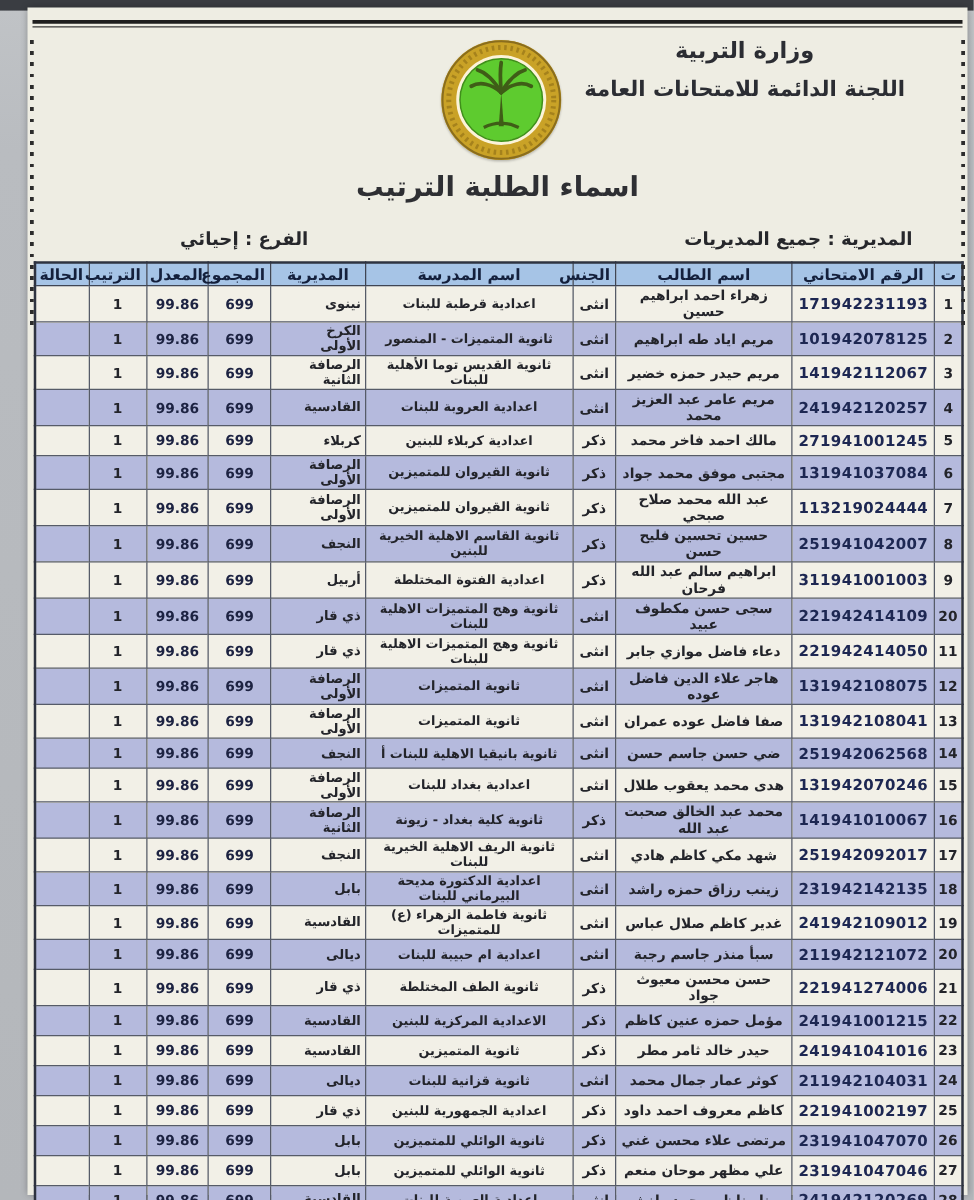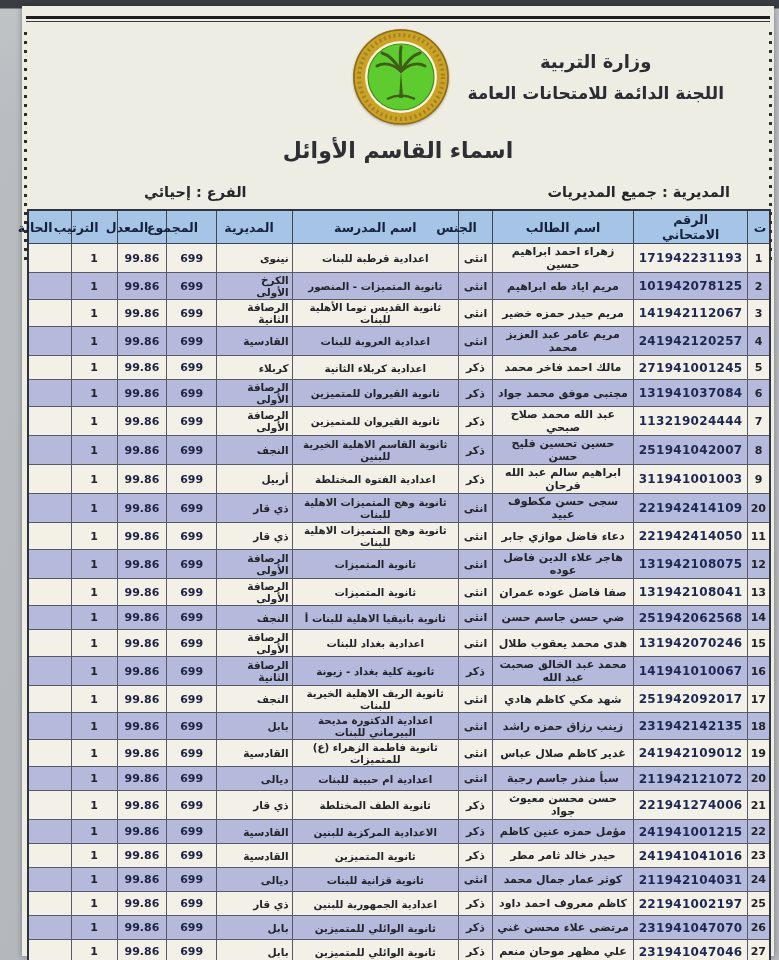--- a/index.html
+++ b/index.html
@@ -18,32 +18,32 @@
   
   .sheet::before, .sheet::after {
     content:""; position:absolute; top:26px; width:3px; height:230px;
     background:repeating-linear-gradient(180deg,#2c2c2c 0 3px, transparent 3px 9px);
   }
   .sheet::before { right:2px; }
   .sheet::after { left:2px; }
   .top-rule { margin:10px 4px 0 4px; height:3px; background:#1e1e1e; }
   .top-rule2 { margin:2px 4px 0 4px; height:1px; background:#3a3a3a; }
 
-  .doc-header { display:flex; align-items:center; justify-content:flex-start; gap:16px; padding:8px 50px 0 0; height:102px; }
+  .doc-header { display:flex; align-items:flex-start; justify-content:flex-start; gap:16px; padding:8px 50px 0 0; height:102px; }
   .ministry-text { text-align:center; color:#2b2d33; }
   .ministry-name { font-size:18px; font-weight:bold; letter-spacing:.5px; }
   .committee-name { font-size:17px; font-weight:bold; margin-top:11px; }
   .emblem { width:100px; height:100px; flex:0 0 auto; filter:drop-shadow(0 1px 1px rgba(0,0,0,.25)); }
 
   .page-title { text-align:center; font-size:22px; font-weight:bold; color:#2e2f33; margin-top:8px; height:38px; line-height:38px; }
 
   .meta-row { display:flex; justify-content:space-between; font-size:14.5px; font-weight:bold; color:#26272b; margin-top:14px; padding:0 44px 0 122px; }
 
   table { border-collapse:collapse; width:calc(100% - 8px); margin:9px 3px 0 5px; table-layout:fixed; }
-  th { background:#a6c4e6; border:1.5px solid #3f4553; height:14px; font-size:12.5px; font-weight:bold; color:#14203c; padding:1px 18px; }
+  th { background:#a6c4e6; border:1.5px solid #3f4553; height:14px; font-size:12.5px; font-weight:bold; color:#14203c; padding:1px 4px; }
   td { border:1px solid #565b68; height:24px; font-size:11px; font-weight:bold; color:#23242a; padding:1px 3px; text-align:center; overflow:hidden; }
   tr.odd  td { background:#f2f0e7; }
   tr.even td { background:#b5badd; }
   td[data-name="cell-exam-number"] { font-size:12px; color:#1d2752; letter-spacing:.3px; }
   td[data-name="cell-student-name"] { font-size:11px; }
   td[data-name="cell-school-name"] { font-size:10.3px; }
   td[data-name="cell-directorate"] { text-align:right; font-size:10.5px;padding-left:36px; }
   td[data-name="cell-total"], td[data-name="cell-average"] { color:#1d2342; }
   table { border:2px solid #2e3340; }
 </style>
@@ -74,21 +74,21 @@
             <path d="M50 44 C44 34 38 28 31 26"></path>
             <path d="M50 44 C56 34 62 28 69 26"></path>
             <path d="M50 44 C49 33 49 26 50 20"></path>
           </g>
           <path d="M48 71 L50 44 L52 71 Z" fill="#3f5d17"></path>
           <path d="M36 72 Q50 65 64 72" stroke="#3f5d17" stroke-width="2.5" fill="none"></path>
         </svg>
       </div>
     </header>
 
-    <h1 class="page-title" data-name="page-title">اسماء القاسم الأوائل</h1>
+    <h1 class="page-title" data-name="page-title">اسماء الطلبة الترتيب</h1>
 
     <div class="meta-row" data-name="meta-row">
       <span data-name="directorate-label">المديرية : جميع المديريات</span>
       <span data-name="branch-label">الفرع : إحيائي</span>
     </div>
 
     <table data-name="top-students-table">
       <colgroup>
         <col style="width:3%">
         <col style="width:15.4%">
@@ -162,21 +162,21 @@
             <td data-name="cell-total">699</td>
             <td data-name="cell-average">99.86</td>
             <td data-name="cell-rank">1</td>
             <td data-name="cell-status"></td>
           </tr>
           <tr data-name="table-row" class="odd">
             <td data-name="cell-seq">5</td>
             <td data-name="cell-exam-number">271941001245</td>
             <td data-name="cell-student-name">مالك احمد فاخر محمد</td>
             <td data-name="cell-gender">ذكر</td>
-            <td data-name="cell-school-name">اعدادية كربلاء الثانية</td>
+            <td data-name="cell-school-name">اعدادية كربلاء للبنين</td>
             <td data-name="cell-directorate">كربلاء</td>
             <td data-name="cell-total">699</td>
             <td data-name="cell-average">99.86</td>
             <td data-name="cell-rank">1</td>
             <td data-name="cell-status"></td>
           </tr>
           <tr data-name="table-row" class="even">
             <td data-name="cell-seq">6</td>
             <td data-name="cell-exam-number">131941037084</td>
             <td data-name="cell-student-name">مجتبى موفق محمد جواد</td>

